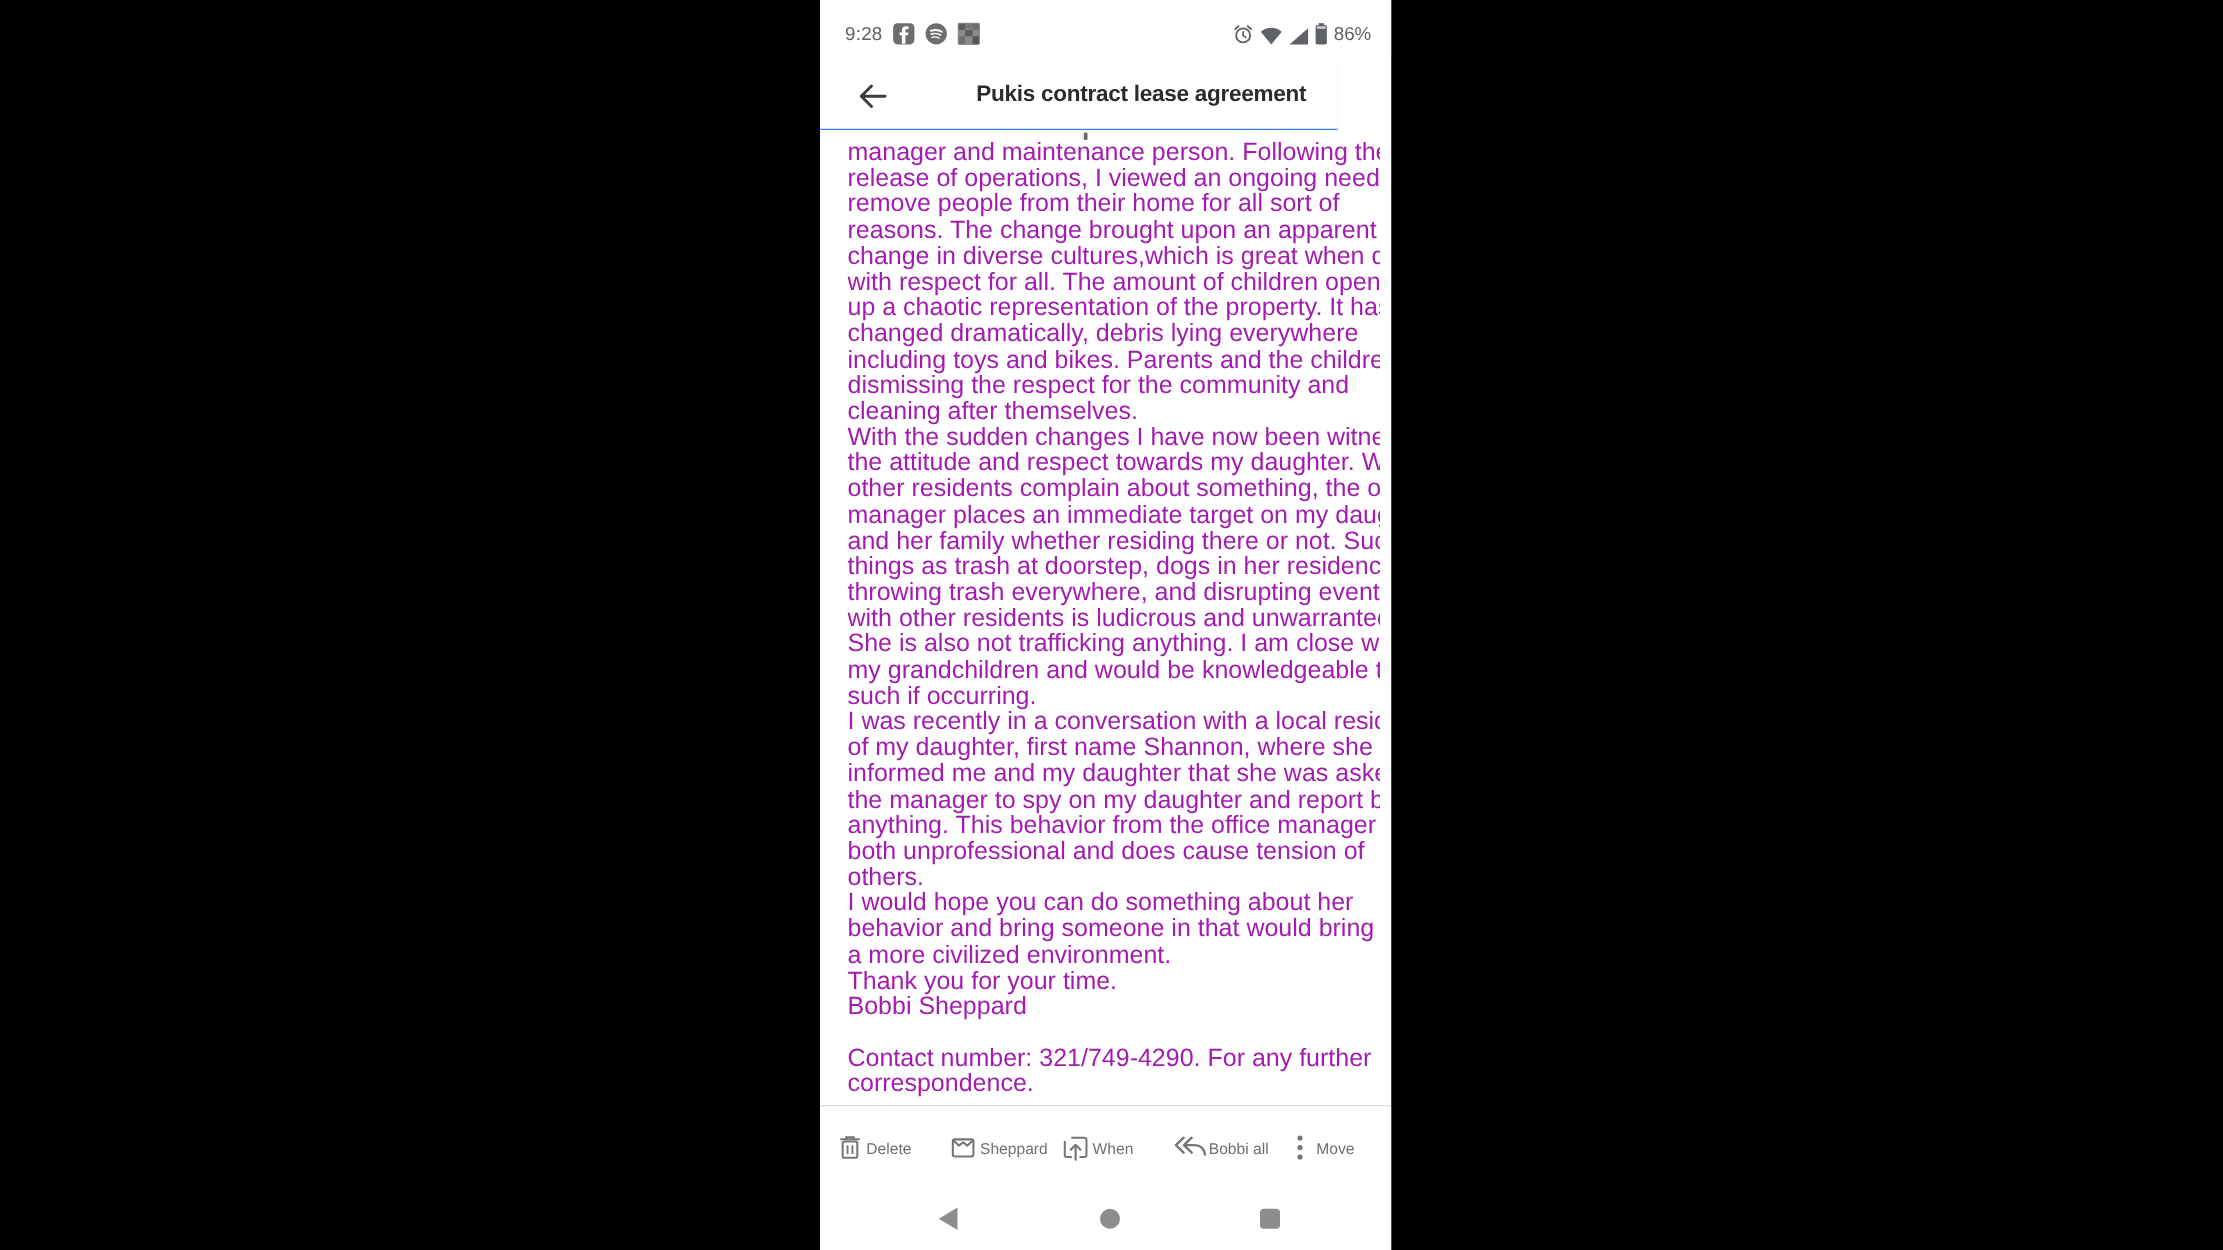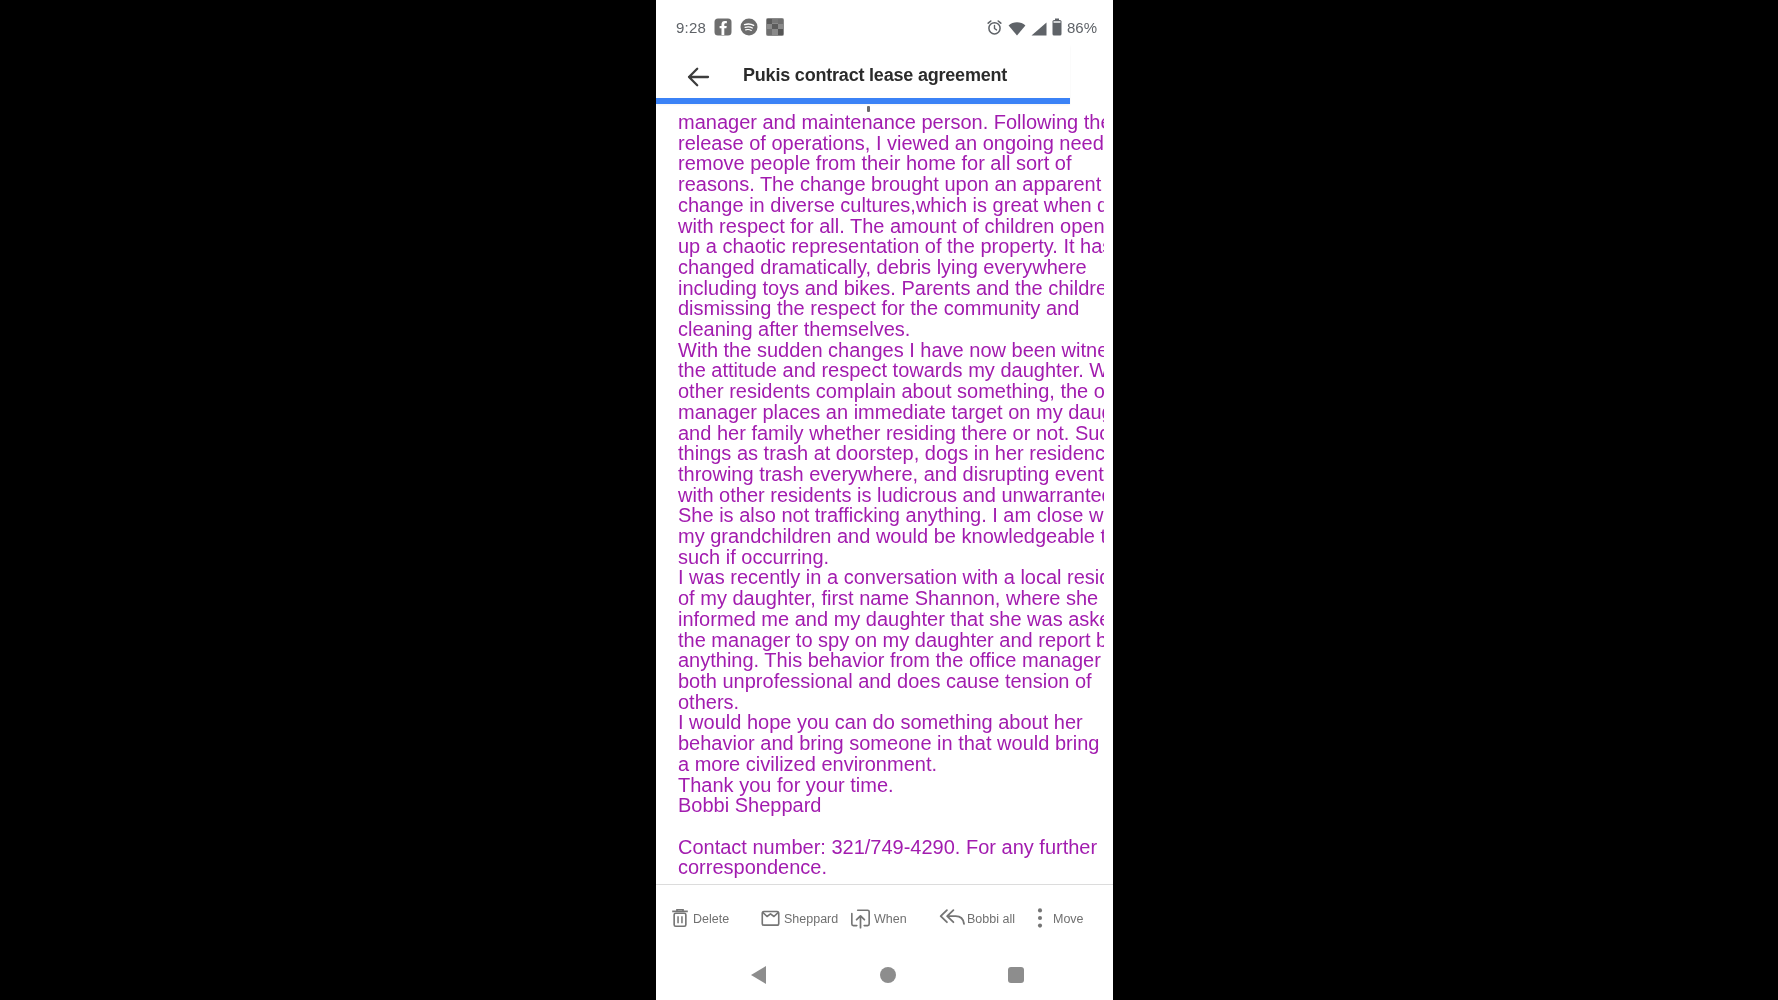--- a/index.html
+++ b/index.html
@@ -12,21 +12,21 @@
   
   .status-bar { position:absolute; left:0; top:0; width:457px; height:45px; background:#fff; }
   .sb-left { position:absolute; left:20px; top:12px; height:24px; display:flex; align-items:flex-end; gap:8px; }
   .sb-time { font-size:15px; color:#5f6368; letter-spacing:.2px; }
   .sb-right { position:absolute; right:16px; top:12px; height:24px; display:flex; align-items:flex-end; gap:5px; }
   .sb-pct { font-size:15px; color:#5f6368; }
   .sb-icon { display:inline-flex; }
 
   
   .header { position:absolute; left:0; top:45px; width:414px; height:59px; background:#fff;
-            border-bottom:6px solid #3b82f6; box-shadow:0 1px 2px rgba(0,0,0,0.05); }
+            border-bottom:1px solid #3b82f6; box-shadow:0 1px 2px rgba(0,0,0,0.05);text-align:center; }
   .back-btn { position:absolute; left:28px; top:20px; width:28px; height:28px; display:flex;
               align-items:center; justify-content:center; cursor:pointer; }
   .header-title { position:absolute; left:87px; top:20px; width:340px; font-size:18px; font-weight:bold;
                   color:#2b2b2b; letter-spacing:-0.2px; white-space:nowrap; }
 
   
   .clip-frag { position:absolute; left:211px; top:106px; width:3px; height:6px;
                background:#6a6a6a; border-radius:1px; }
   .email-body { position:absolute; left:22px; top:112px; width:426px; height:770px;
                 font-size:20px; line-height:20.7px; color:#a21caf; white-space:pre;

